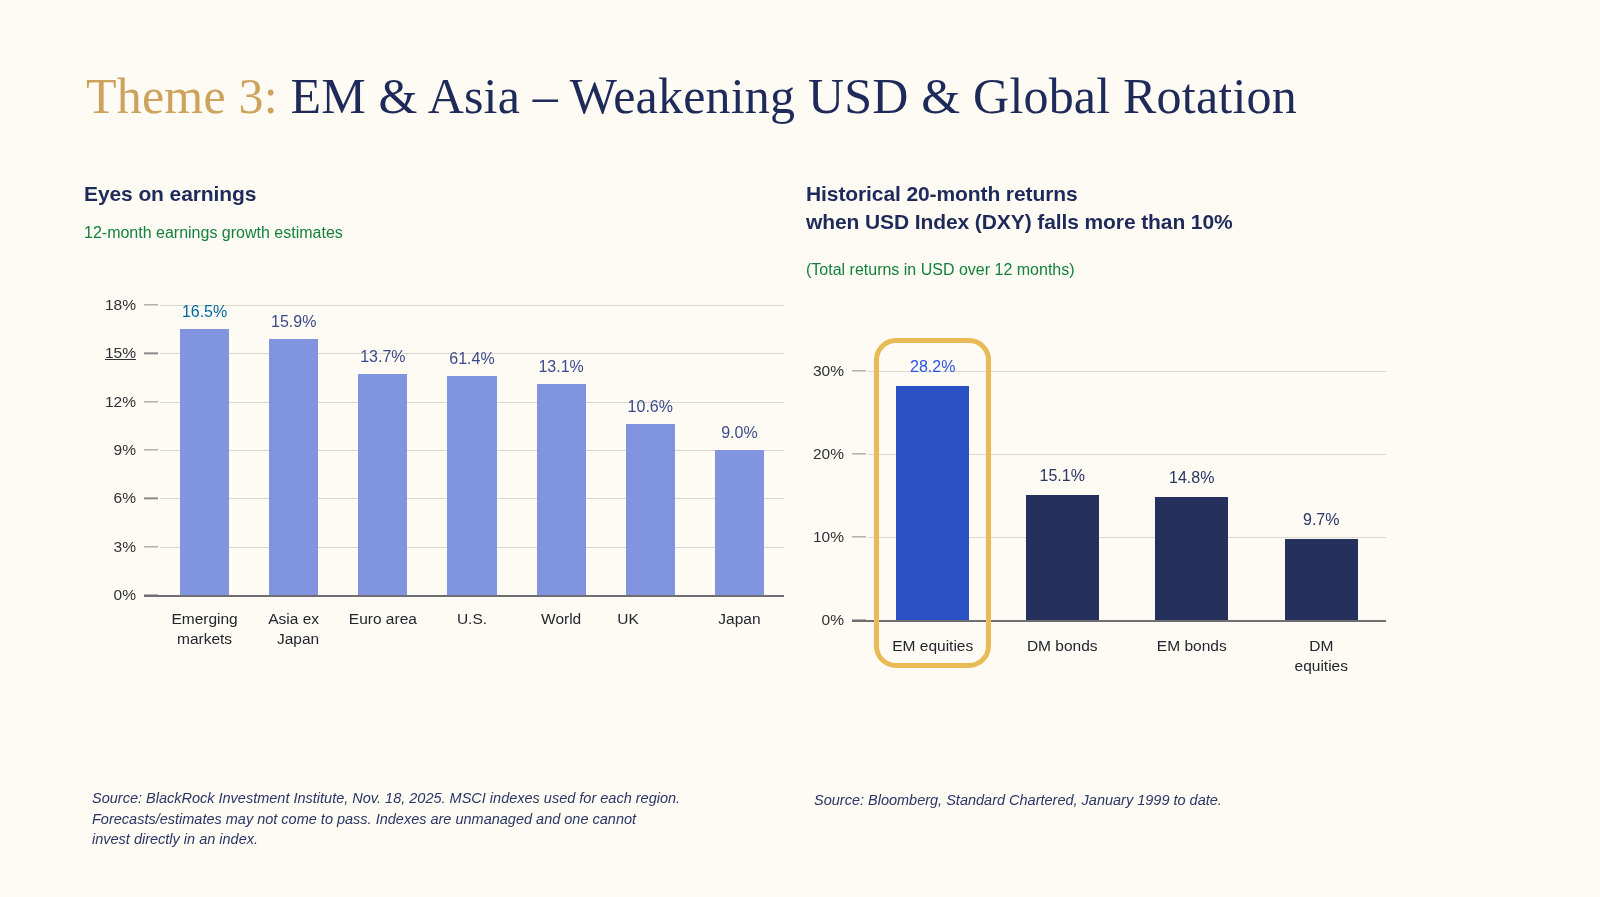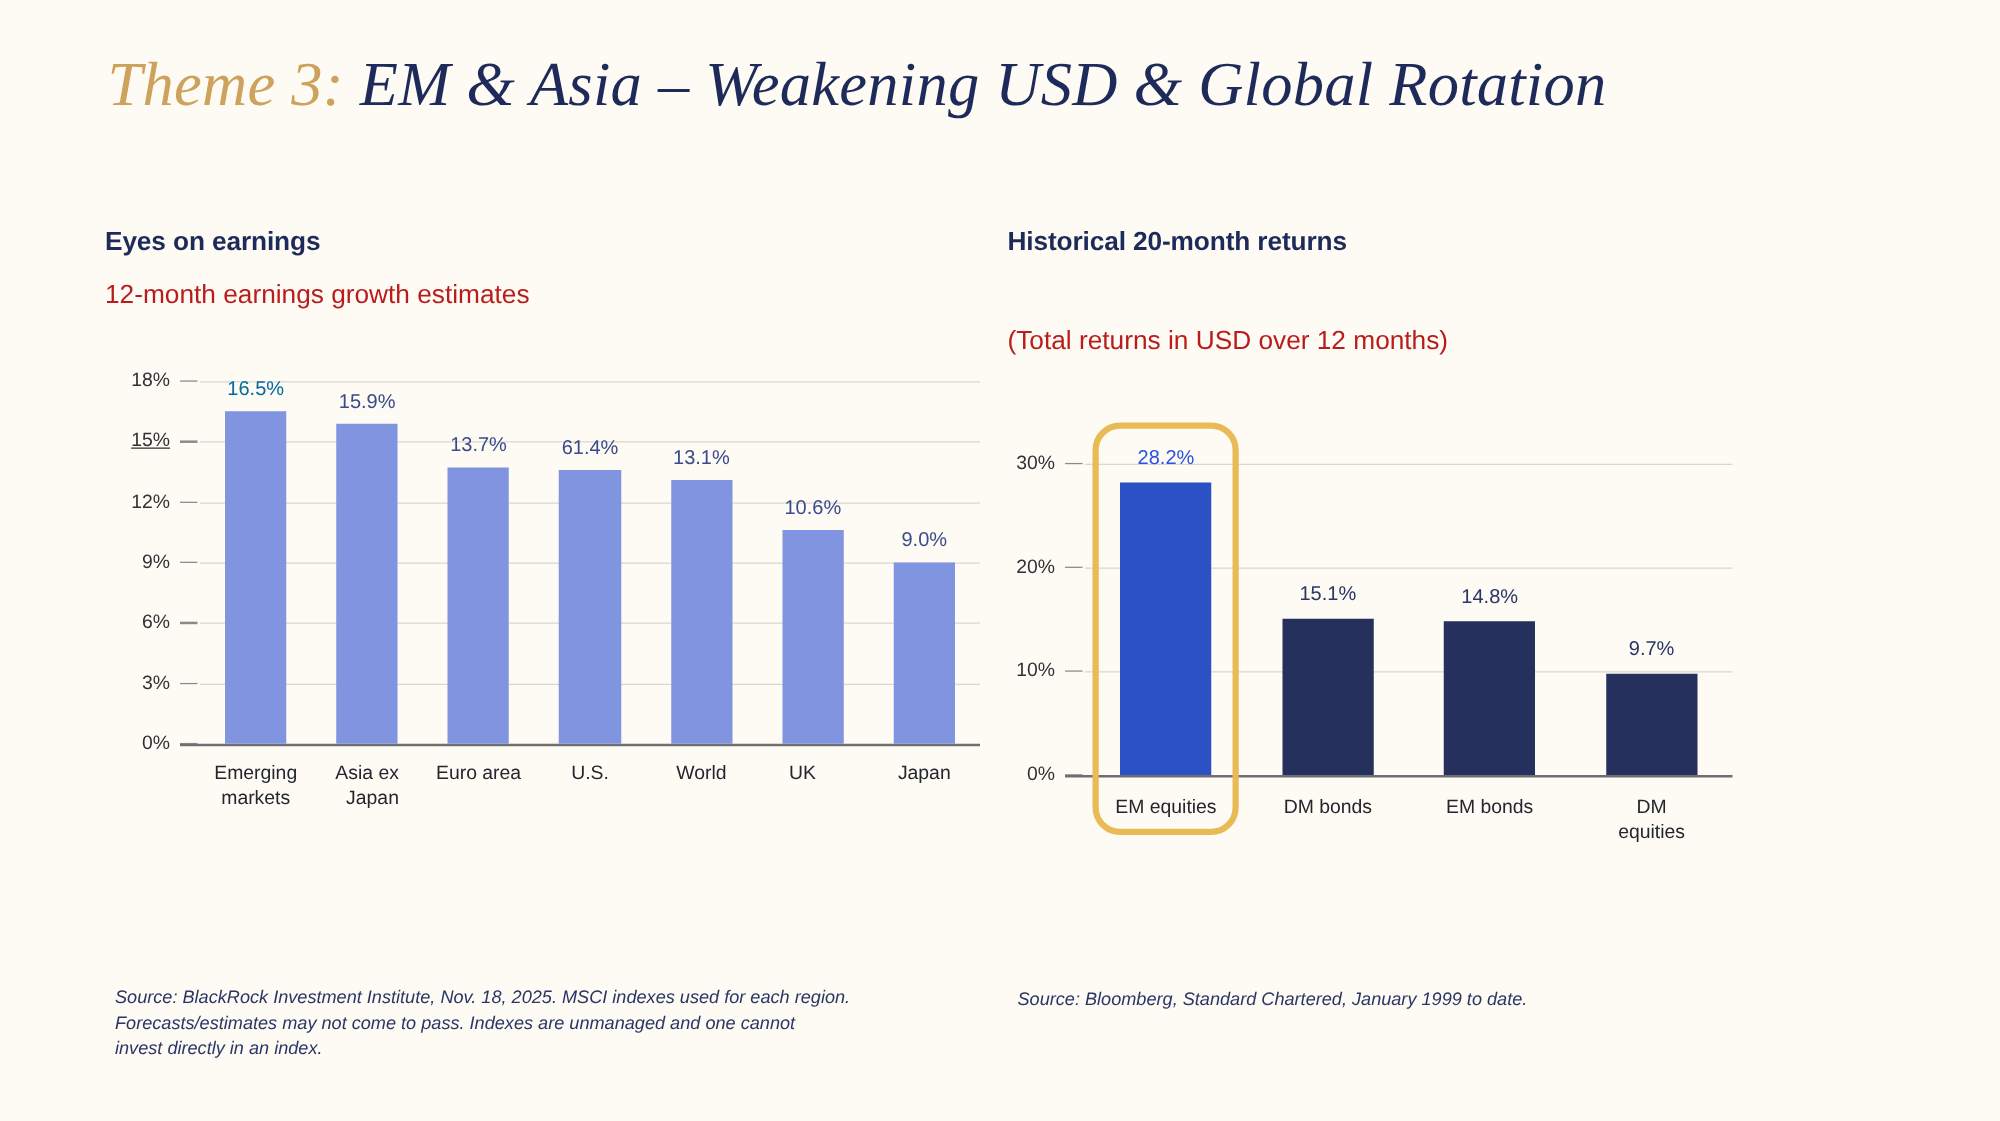--- a/index.html
+++ b/index.html
@@ -13,23 +13,22 @@
     height: 897px;
     background: #fdfbf3;
     font-family: "Liberation Sans", sans-serif;
     overflow: hidden;
   }
 
   
   .deck-title {
     position: absolute;
     left: 86px;
-    top: 42px;
+    top: 71px;
     font-family: "Liberation Serif", serif;
-    font-style: italic;
     font-size: 50px;
     line-height: 1.0;
     white-space: nowrap;
     letter-spacing: 0.2px;
   }
   .deck-title .theme-label { color: #cda25c; }
   .deck-title .theme-rest  { color: #1e2a5a; }
 
   
   .panel { position: absolute; top: 0; }
@@ -39,22 +38,22 @@
   .panel-heading {
     position: absolute;
     font-size: 21px;
     font-weight: bold;
     color: #1e2a5a;
     line-height: 1.32;
     letter-spacing: -0.1px;
   }
   .panel-sub {
     position: absolute;
-    font-size: 21px;
-    color: #b91c1c;
+    font-size: 16px;
+    color: #15803d;
     font-weight: 400;
   }
 
   
   .chart {
     position: absolute;
   }
   .plot {
     position: absolute;
     left: 0; top: 0;
@@ -172,34 +171,35 @@
           <div class="bar-value" style="left: 298.857px; top: 53.2778px; color: rgb(59, 74, 140);">13.7%</div>
           <div class="cat-label" style="left: 298.857px; top: 314px; white-space: pre-line;">Euro area</div>
           <div class="bar" style="left: 363.486px; top: 80.8889px; width: 49.0286px; height: 219.111px; background: rgb(129, 148, 224);"></div>
           <div class="bar-value" style="left: 388px; top: 54.8889px; color: rgb(59, 74, 140);">61.4%</div>
           <div class="cat-label" style="left: 388px; top: 314px; white-space: pre-line;">U.S.</div>
           <div class="bar" style="left: 452.629px; top: 88.9444px; width: 49.0286px; height: 211.056px; background: rgb(129, 148, 224);"></div>
           <div class="bar-value" style="left: 477.143px; top: 62.9444px; color: rgb(59, 74, 140);">13.1%</div>
           <div class="cat-label" style="left: 477.143px; top: 314px; white-space: pre-line;">World</div>
           <div class="bar" style="left: 541.771px; top: 129.222px; width: 49.0286px; height: 170.778px; background: rgb(129, 148, 224);"></div>
           <div class="bar-value" style="left: 566.286px; top: 103.222px; color: rgb(59, 74, 140);">10.6%</div>
-          <div class="cat-label" style="left: 558px; top: 314px; white-space: pre-line;">UK</div>
+          <div class="cat-label" style="left: 544px; top: 314px; white-space: pre-line;">UK</div>
           <div class="bar" style="left: 630.914px; top: 155px; width: 49.0286px; height: 145px; background: rgb(129, 148, 224);"></div>
           <div class="bar-value" style="left: 655.429px; top: 129px; color: rgb(59, 74, 140);">9.0%</div>
           <div class="cat-label" style="left: 655.429px; top: 314px; white-space: pre-line;">Japan</div>
         </div>
     </div>
     <div class="source-note" style="left:8px; top:788px; width:640px;">Source: BlackRock Investment Institute, Nov. 18, 2025. MSCI indexes used for each region.
 Forecasts/estimates may not come to pass. Indexes are unmanaged and one cannot
 invest directly in an index.</div>
   </div>
 
   <div class="panel panel-right">
     <div class="panel-heading" style="left:0; top:180px; width:560px;">
       <div>Historical 20-month returns</div>
+      <div>when USD Index (DXY) falls more than 10%</div>
     </div>
     <div class="panel-sub" style="left:0; top:261px;">(Total returns in USD over 12 months)</div>
     <div class="chart" id="chart-right" style="left:0; top:330px; width:580px; height:390px;">
       <div class="plot" id="plot-right">
           <div class="ytick-dash" style="left: 46px; top: 290px;"></div>
           <div class="ytick-label" style="left: 0px; width: 38px; top: 290px;">0%</div>
           <div class="gridline" style="left: 62px; top: 206.97px; width: 518px;"></div>
           <div class="ytick-dash" style="left: 46px; top: 206.97px;"></div>
           <div class="ytick-label" style="left: 0px; width: 38px; top: 206.97px;">10%</div>
           <div class="gridline" style="left: 62px; top: 123.939px; width: 518px;"></div>

